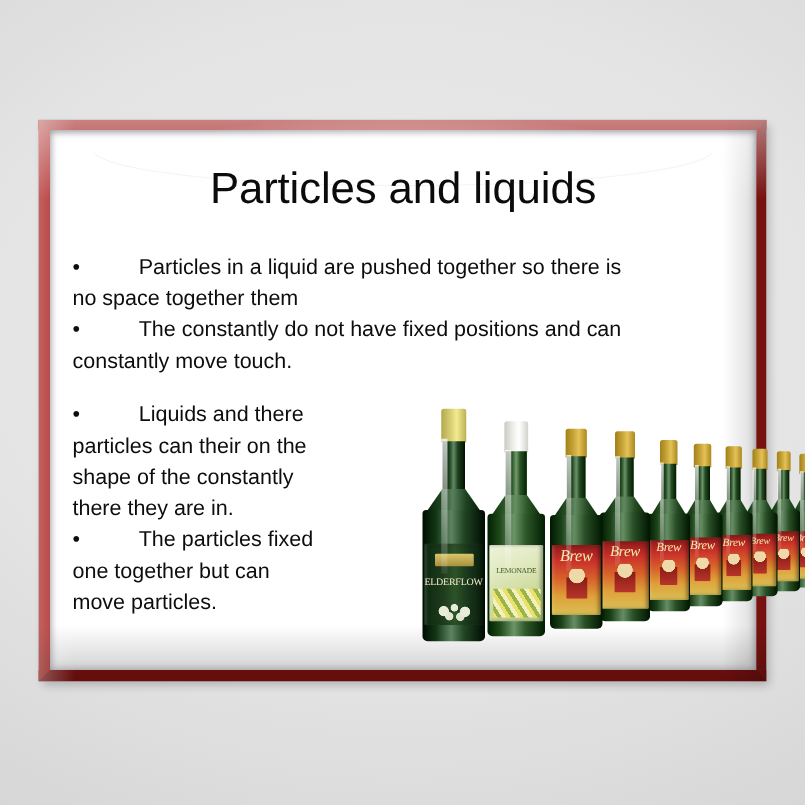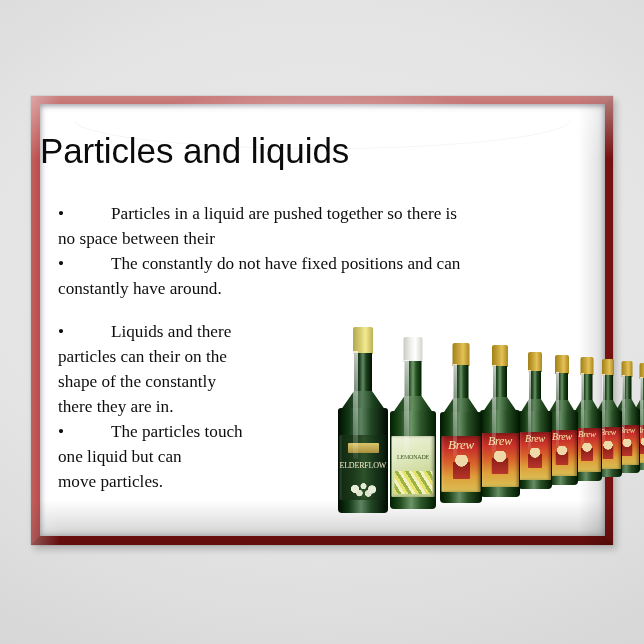--- a/index.html
+++ b/index.html
@@ -73,21 +73,21 @@
     left: 0; top: 0;
     width: 565px;
     height: 432px;
   }
 
   #poster-title {
     position: absolute;
     left: 0;
     right: 0;
     top: 27px;
-    text-align: left;
+    text-align: center;
     font-size: 35px;
     line-height: 40px;
     color: #0b0b0b;
     letter-spacing: -0.1px;
     white-space: nowrap;
   }
 
   #bullets-top {
     position: absolute;
     left: 18px;
@@ -102,21 +102,20 @@
     left: 18px;
     top: 215px;
     width: 263px;
     font-size: 17.2px;
     line-height: 25px;
     color: #0d0d0d;
   }
   .bullet-para {
     margin: 0 0 0 0;
     text-indent: 0;
-    font-family: Liberation Serif, serif;
   }
   .bullet-para + .bullet-para {
     margin-top: 0px;
   }
   .bullet-gap {
     margin-top: 13px;
   }
   .bullet-dot {
     display: inline-block;
     width: 8px;
@@ -193,38 +192,38 @@
   <div id="frame-inner-shadow"></div>
   <div id="frame-arc"></div>
 
   <div id="poster-content">
 
     <div id="poster-title">Particles and liquids</div>
 
     <div id="bullets-top">
       <p class="bullet-para">
         <span class="bullet-dot">•</span><span class="bullet-tab"></span><span>Particles in a liquid are pushed together so there is</span><br>
-        <span>no space between their</span>
+        <span>no space together them</span>
       </p>
       <p class="bullet-para">
         <span class="bullet-dot">•</span><span class="bullet-tab"></span><span>The constantly do not have fixed positions and can</span><br>
-        <span>constantly have around.</span>
+        <span>constantly move touch.</span>
       </p>
     </div>
 
     <div id="bullets-bottom">
       <p class="bullet-para">
         <span class="bullet-dot">•</span><span class="bullet-tab"></span><span>Liquids and there</span><br>
         <span>particles can their on the</span><br>
         <span>shape of the constantly</span><br>
         <span>there they are in.</span>
       </p>
       <p class="bullet-para bullet-gap">
-        <span class="bullet-dot">•</span><span class="bullet-tab"></span><span>The particles touch</span><br>
-        <span>one liquid but can</span><br>
+        <span class="bullet-dot">•</span><span class="bullet-tab"></span><span>The particles fixed</span><br>
+        <span>one together but can</span><br>
         <span>move particles.</span>
       </p>
     </div>
 
     <div id="bottles-photo">
         <div class="bottle" style="left: 10px; bottom: 2px; width: 50px; height: 186px; z-index: 50;">
           <div class="cap" style="width: 20px; height: 27px; background: linear-gradient(90deg, rgb(178, 169, 78) 0%, rgb(216, 207, 116) 38%, rgb(244, 235, 144) 62%, rgb(186, 177, 86) 100%);"></div>
           <div class="neck" style="top: 26px; width: 18px; height: 39px; background: linear-gradient(90deg, rgb(0, 21, 0) 0%, rgb(29, 66, 32) 30%, rgb(99, 136, 102) 50%, rgb(29, 66, 32) 68%, rgb(0, 16, 0) 100%);"></div>
           <div class="shoulder" style="top: 64px; width: 50px; height: 23px; background: linear-gradient(90deg, rgb(0, 21, 0) 0%, rgb(29, 66, 32) 28%, rgb(89, 126, 92) 48%, rgb(29, 66, 32) 70%, rgb(0, 16, 0) 100%); clip-path: polygon(32% 0%, 68% 0%, 100% 100%, 0% 100%);"></div>
           <div class="body" style="width: 50px; height: 105px; background: linear-gradient(90deg, rgb(0, 14, 0) 0%, rgb(19, 56, 22) 22%, rgb(94, 131, 97) 46%, rgb(34, 71, 37) 66%, rgb(0, 11, 0) 100%);"></div>

